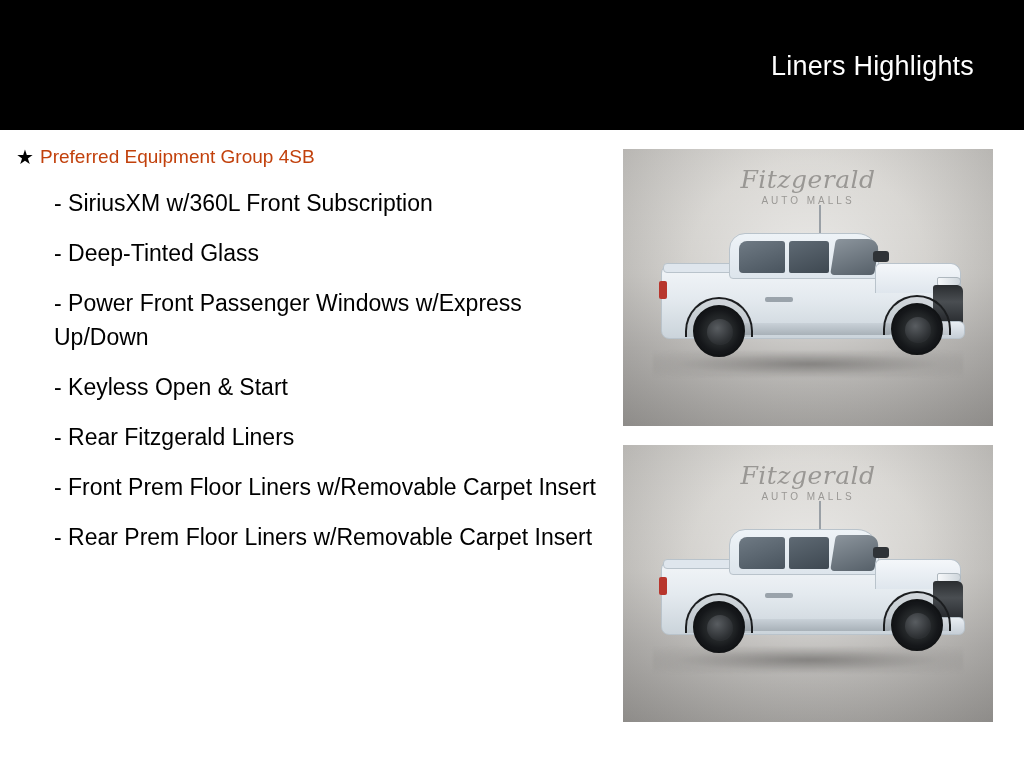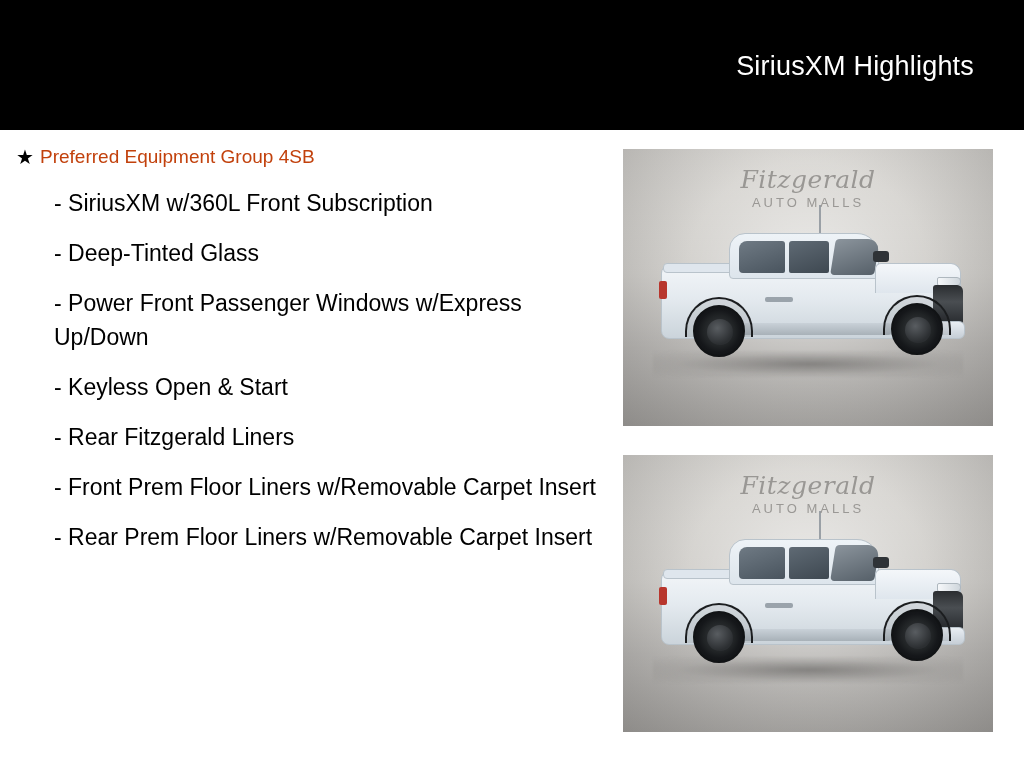--- a/index.html
+++ b/index.html
@@ -79,21 +79,21 @@
   .photo-col {
     position: absolute;
     left: 623px;
     top: 19px;
     width: 370px;
   }
   .photo {
     position: relative;
     width: 370px;
     height: 277px;
-    margin-bottom: 29px;
+    margin-bottom: 19px;
     overflow: hidden;
     background: linear-gradient(180deg, #d9d7d3 0%, #cfcdc9 45%, #b9b7b4 72%, #a9a7a4 100%);
   }
   .photo .vignette {
     position: absolute;
     inset: 0;
     background: radial-gradient(ellipse at 50% 42%, rgba(255,255,255,0.55) 0%, rgba(255,255,255,0.1) 45%, rgba(90,88,86,0.35) 100%);
   }
   .watermark {
     position: absolute;
@@ -105,21 +105,21 @@
     opacity: 0.85;
     pointer-events: none;
   }
   .watermark .wm-main {
     font-family: "DejaVu Serif", serif;
     font-style: italic;
     font-size: 25px;
     letter-spacing: 0.5px;
   }
   .watermark .wm-sub {
-    font-size: 13px;
+    font-size: 10px;
     letter-spacing: 3px;
     margin-top: 1px;
   }
   
   .truck {
     position: absolute;
     left: 14px;
     top: 62px;
     width: 344px;
     height: 175px;
@@ -319,21 +319,21 @@
     height: 30px;
     background: #9aa0a6;
   }
 </style>
 </head>
 <body>
 
 <div class="page">
 
   <div class="header-bar">
-    <div class="header-title">SiriusXM Highlights</div>
+    <div class="header-title">Liners Highlights</div>
   </div>
 
   <div class="content">
 
     <div class="list-col">
 
       <div class="bullet-row">
         <div class="star-icon">★</div>
         <div class="bullet-head">Preferred Equipment Group 4SB</div>
       </div>

